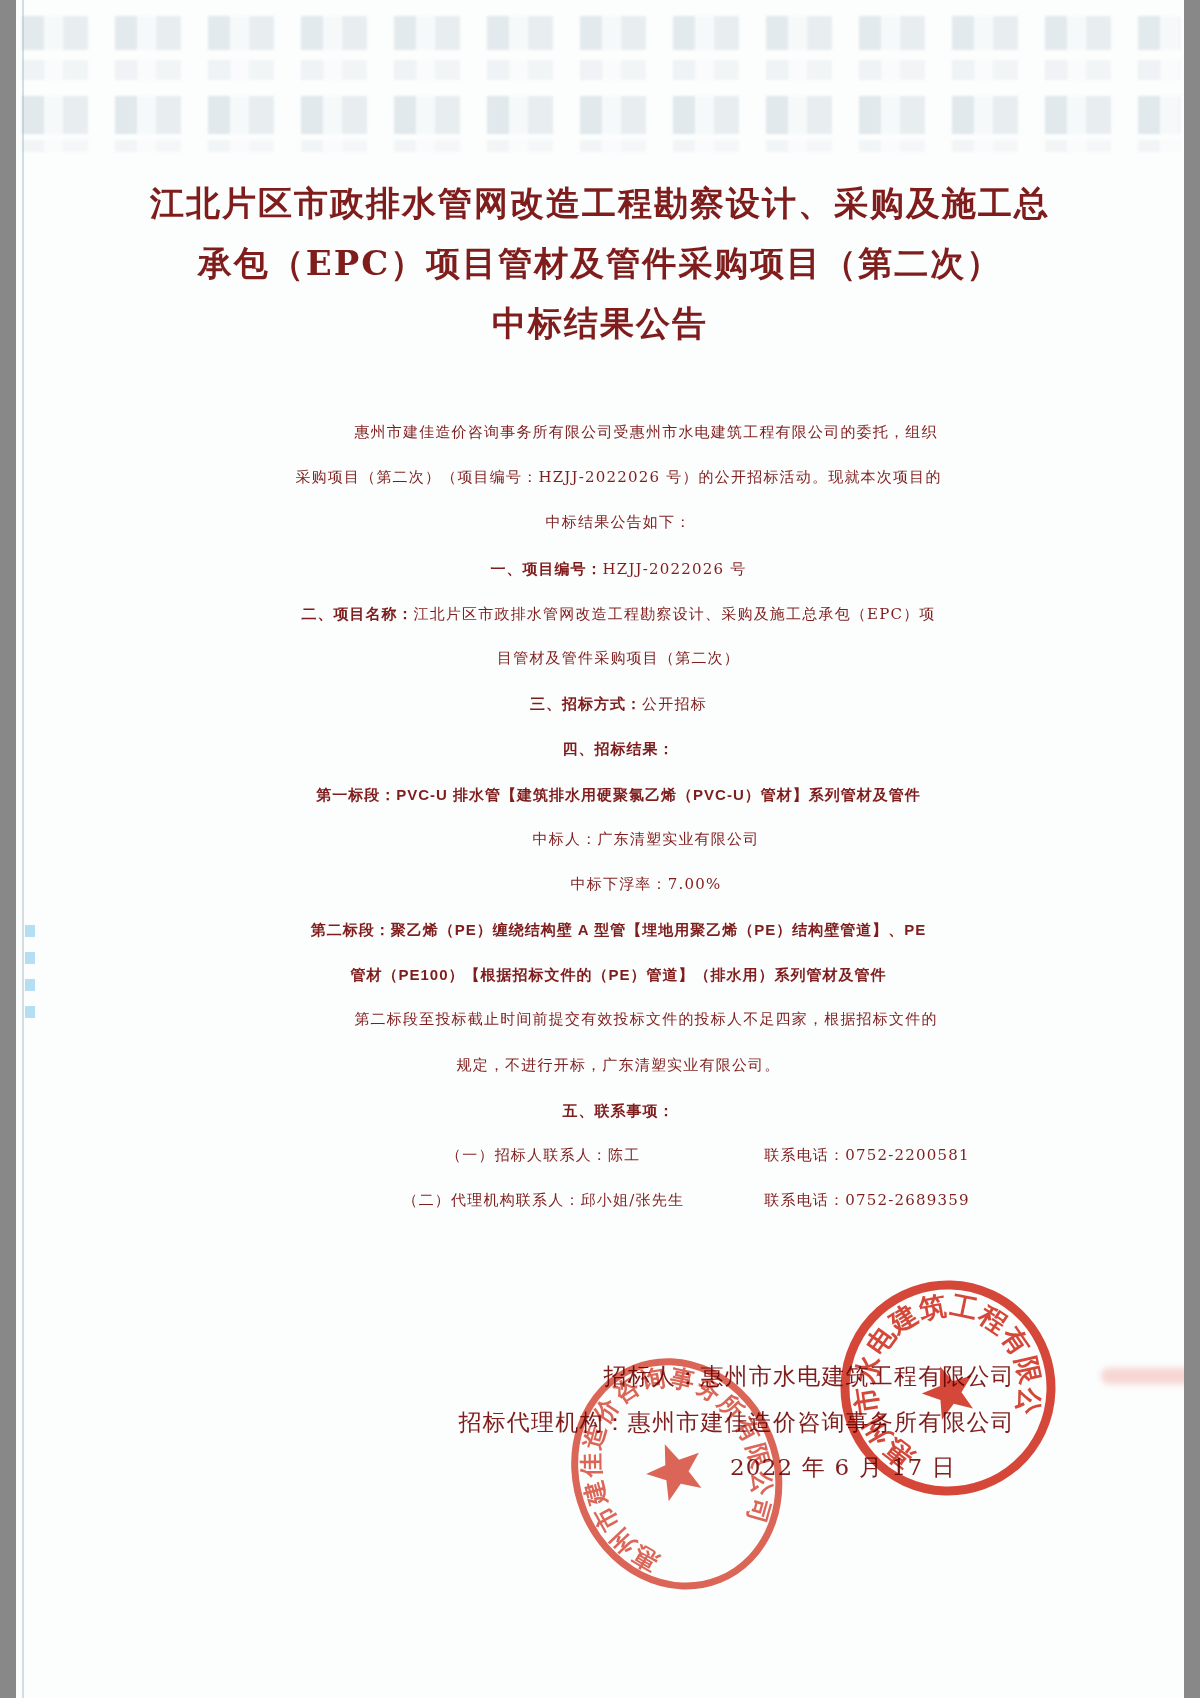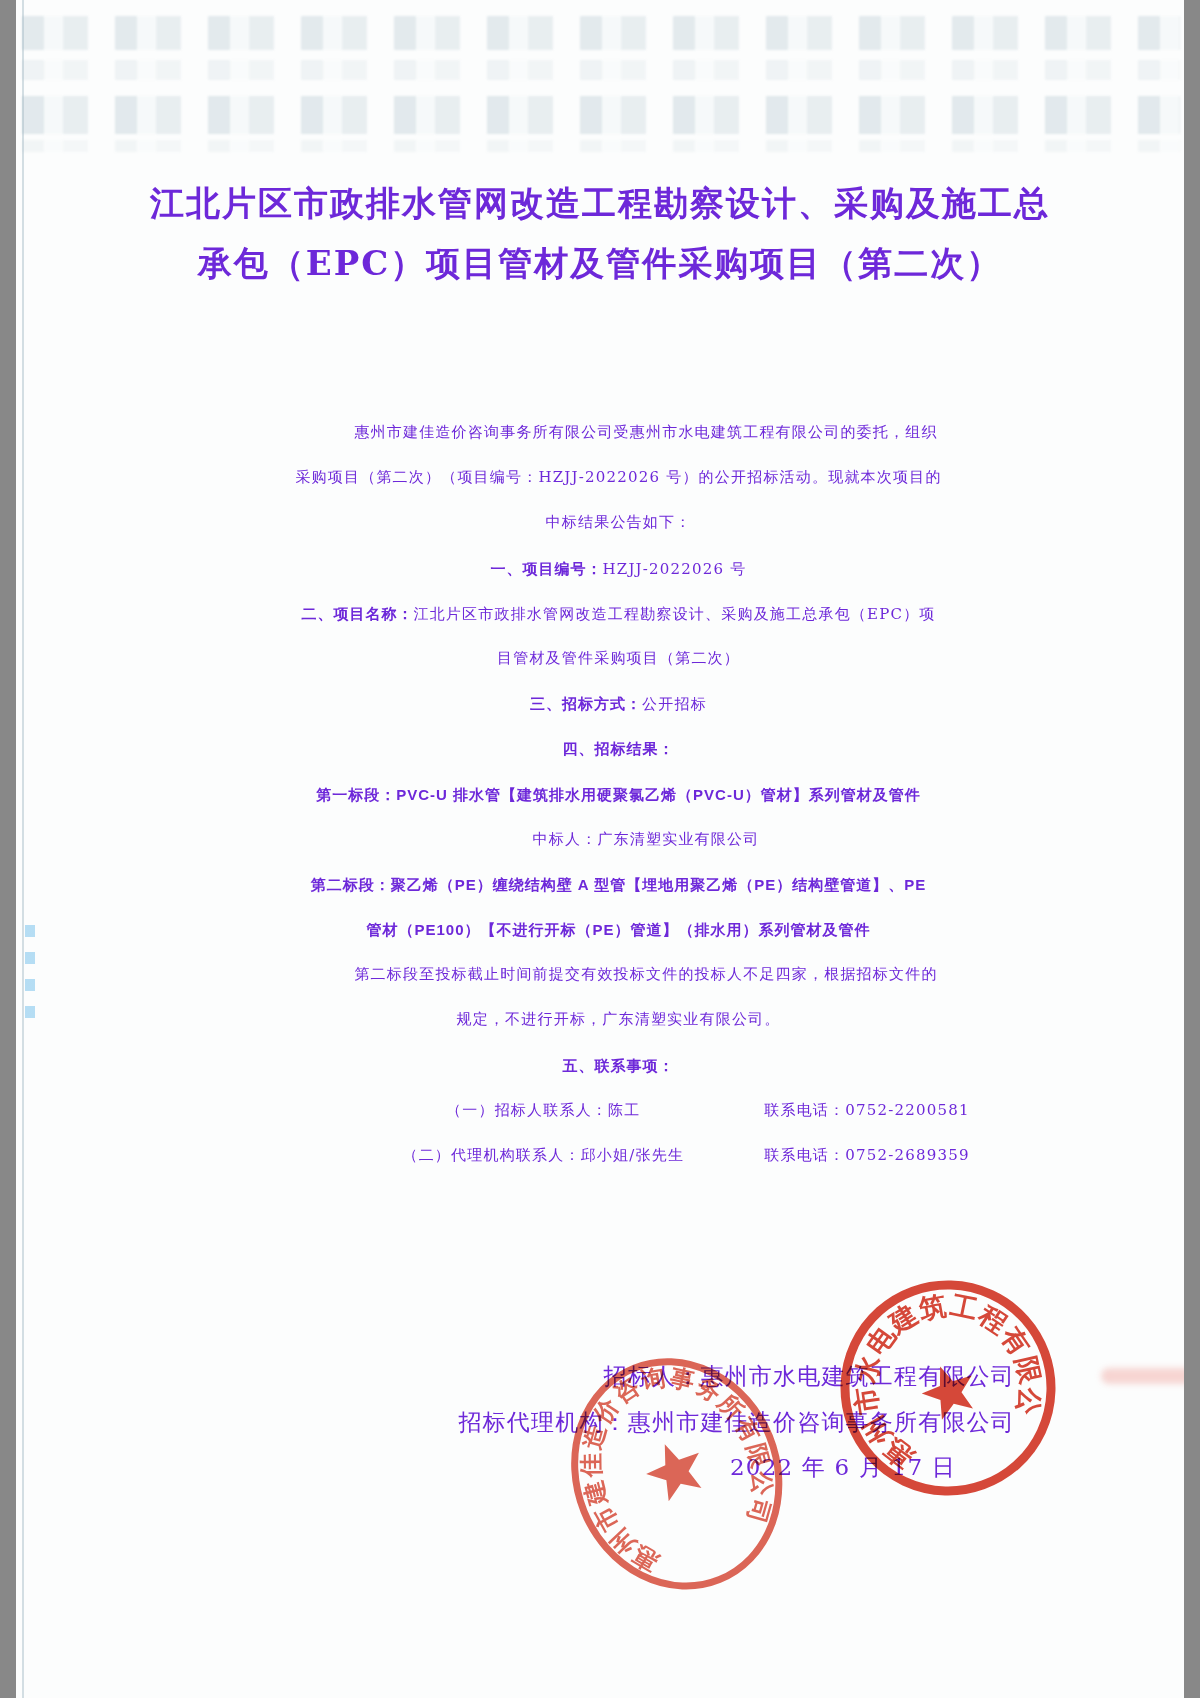--- a/index.html
+++ b/index.html
@@ -1,20 +1,20 @@
 <!DOCTYPE html>
 <html><head>
 <meta charset="utf-8">
 <style>
   html,body { margin:0; padding:0; background:#888; }
   .page {
     position:relative; width:1168px; height:1698px; margin:0 auto;
     background:#fcfdfd; overflow:hidden;
     font-family:"DejaVu Serif","Liberation Serif",serif;
-    color:#6d28d9;
+    color:#7f1d1d;
   }
   
   .band {
     position:absolute; left:6px; right:4px; pointer-events:none;
     background-image:repeating-linear-gradient(90deg,
       rgba(186,203,211,0.50) 0 22px, rgba(222,232,236,0.22) 22px 41px,
       rgba(186,203,211,0.38) 41px 66px, rgba(255,255,255,0) 66px 93px);
     filter:blur(1.2px);
   }
   .band1 { top:16px; height:34px; opacity:.75; }
@@ -61,20 +61,21 @@
   <div class="band band2"></div>
   <div class="band band3"></div>
   <div class="band band4"></div>
   <div class="edge-line"></div>
   <div class="blue-marks"></div>
   <div class="red-smudge"></div>
 
   <div class="title-block">
     <div>江北片区市政排水管网改造工程勘察设计、采购及施工总</div>
     <div>承包（EPC）项目管材及管件采购项目（第二次）</div>
+    <div>中标结果公告</div>
   </div>
 
   <div class="doc-body">
     <div class="ln ind">惠州市建佳造价咨询事务所有限公司受惠州市水电建筑工程有限公司的委托，组织</div>
     <div class="ln">采购项目（第二次）（项目编号：HZJJ-2022026 号）的公开招标活动。现就本次项目的</div>
     <div class="ln">中标结果公告如下：</div>
 
     <div class="ln">
       <span class="b">一、项目编号：</span><span>HZJJ-2022026 号</span>
     </div>
@@ -87,23 +88,24 @@
     <div class="ln">
       <span class="b">三、招标方式：</span><span>公开招标</span>
     </div>
 
     <div class="ln">
       <span class="b">四、招标结果：</span>
     </div>
 
     <div class="ln b">第一标段：PVC-U 排水管【建筑排水用硬聚氯乙烯（PVC-U）管材】系列管材及管件</div>
     <div class="ln ind">中标人：广东清塑实业有限公司</div>
+    <div class="ln ind">中标下浮率：7.00%</div>
 
     <div class="ln b">第二标段：聚乙烯（PE）缠绕结构壁 A 型管【埋地用聚乙烯（PE）结构壁管道】、PE</div>
-    <div class="ln b">管材（PE100）【不进行开标（PE）管道】（排水用）系列管材及管件</div>
+    <div class="ln b">管材（PE100）【根据招标文件的（PE）管道】（排水用）系列管材及管件</div>
     <div class="ln ind">第二标段至投标截止时间前提交有效投标文件的投标人不足四家，根据招标文件的</div>
     <div class="ln">规定，不进行开标，广东清塑实业有限公司。</div>
 
     <div class="ln">
       <span class="b">五、联系事项：</span>
     </div>
 
     <div class="ln ind">
       <span class="cleft">（一）招标人联系人：陈工</span><span>联系电话：0752-2200581</span>
     </div>

